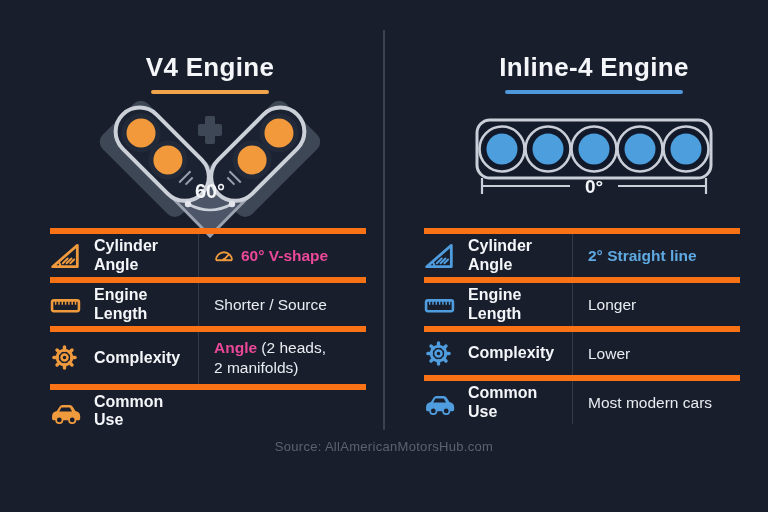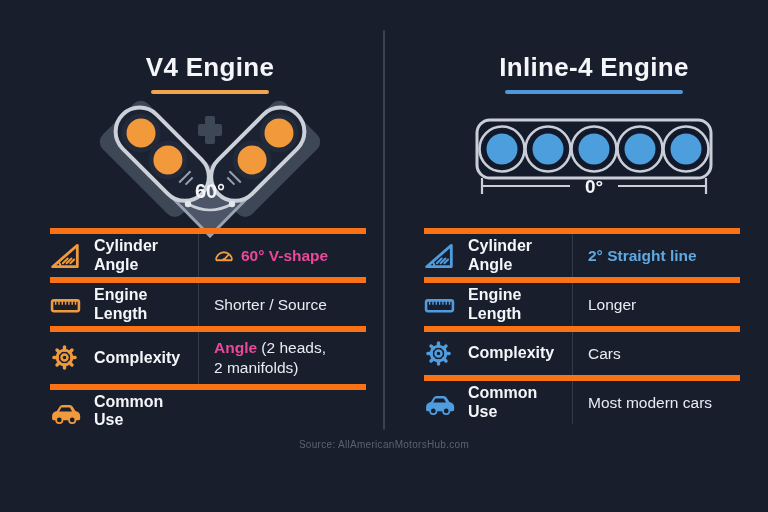--- a/index.html
+++ b/index.html
@@ -47,21 +47,21 @@
   .value-text { white-space:pre-line; }
   .value-accent { font-weight:bold; }
   .panel-left  .value-accent { color:#ec4899; }
   .panel-right .value-accent { color:#5FA9E2; }
   .ic-orange { color:#F09A3E; } .ic-blue { color:#4F9DDE; }
   .row-icon { display:inline-flex; }
   .gauge-icon { display:inline-block; vertical-align:-1px; margin-right:7px; }
 
   .footer {
     position:absolute; top:439px; width:100%; text-align:center;
-    color:#5A6272; font-size:10px; letter-spacing:.3px;
+    color:#5A6272; font-size:13px; letter-spacing:.3px;
   }
 </style>
 </head>
 <body>
 
 <svg width="0" height="0" style="position:absolute" aria-hidden="true">
   <defs>
     <symbol id="icon-angle" viewBox="0 0 28 26">
       <path d="M2.5 23 L25.5 23 L25.5 3 Z" fill="none" stroke="currentColor" stroke-width="2.6" stroke-linejoin="round"></path>
       <path d="M9.8 23 A7.3 7.3 0 0 0 7.9 18.2" fill="none" stroke="currentColor" stroke-width="1.8"></path>
@@ -256,21 +256,21 @@
           </div>
       </div>
       <div class="spec-row">
         <div class="cell-icon">
             <svg class="row-icon ic-blue" width="29" height="29" viewBox="0 0 26 26">
               <use href="#icon-gear"></use>
             </svg>
           </div>
         <div class="cell-label">Complexity</div>
         <div class="cell-value">
-            <p class="value-text"><span class="value-accent"></span><span>Cars</span></p>
+            <p class="value-text"><span class="value-accent"></span><span>Lower</span></p>
           </div>
       </div>
       <div class="spec-row">
         <div class="cell-icon">
             <svg class="row-icon ic-blue" width="31" height="25" viewBox="0 0 30 24">
               <use href="#icon-car"></use>
             </svg>
           </div>
         <div class="cell-label">Common
 Use</div>

